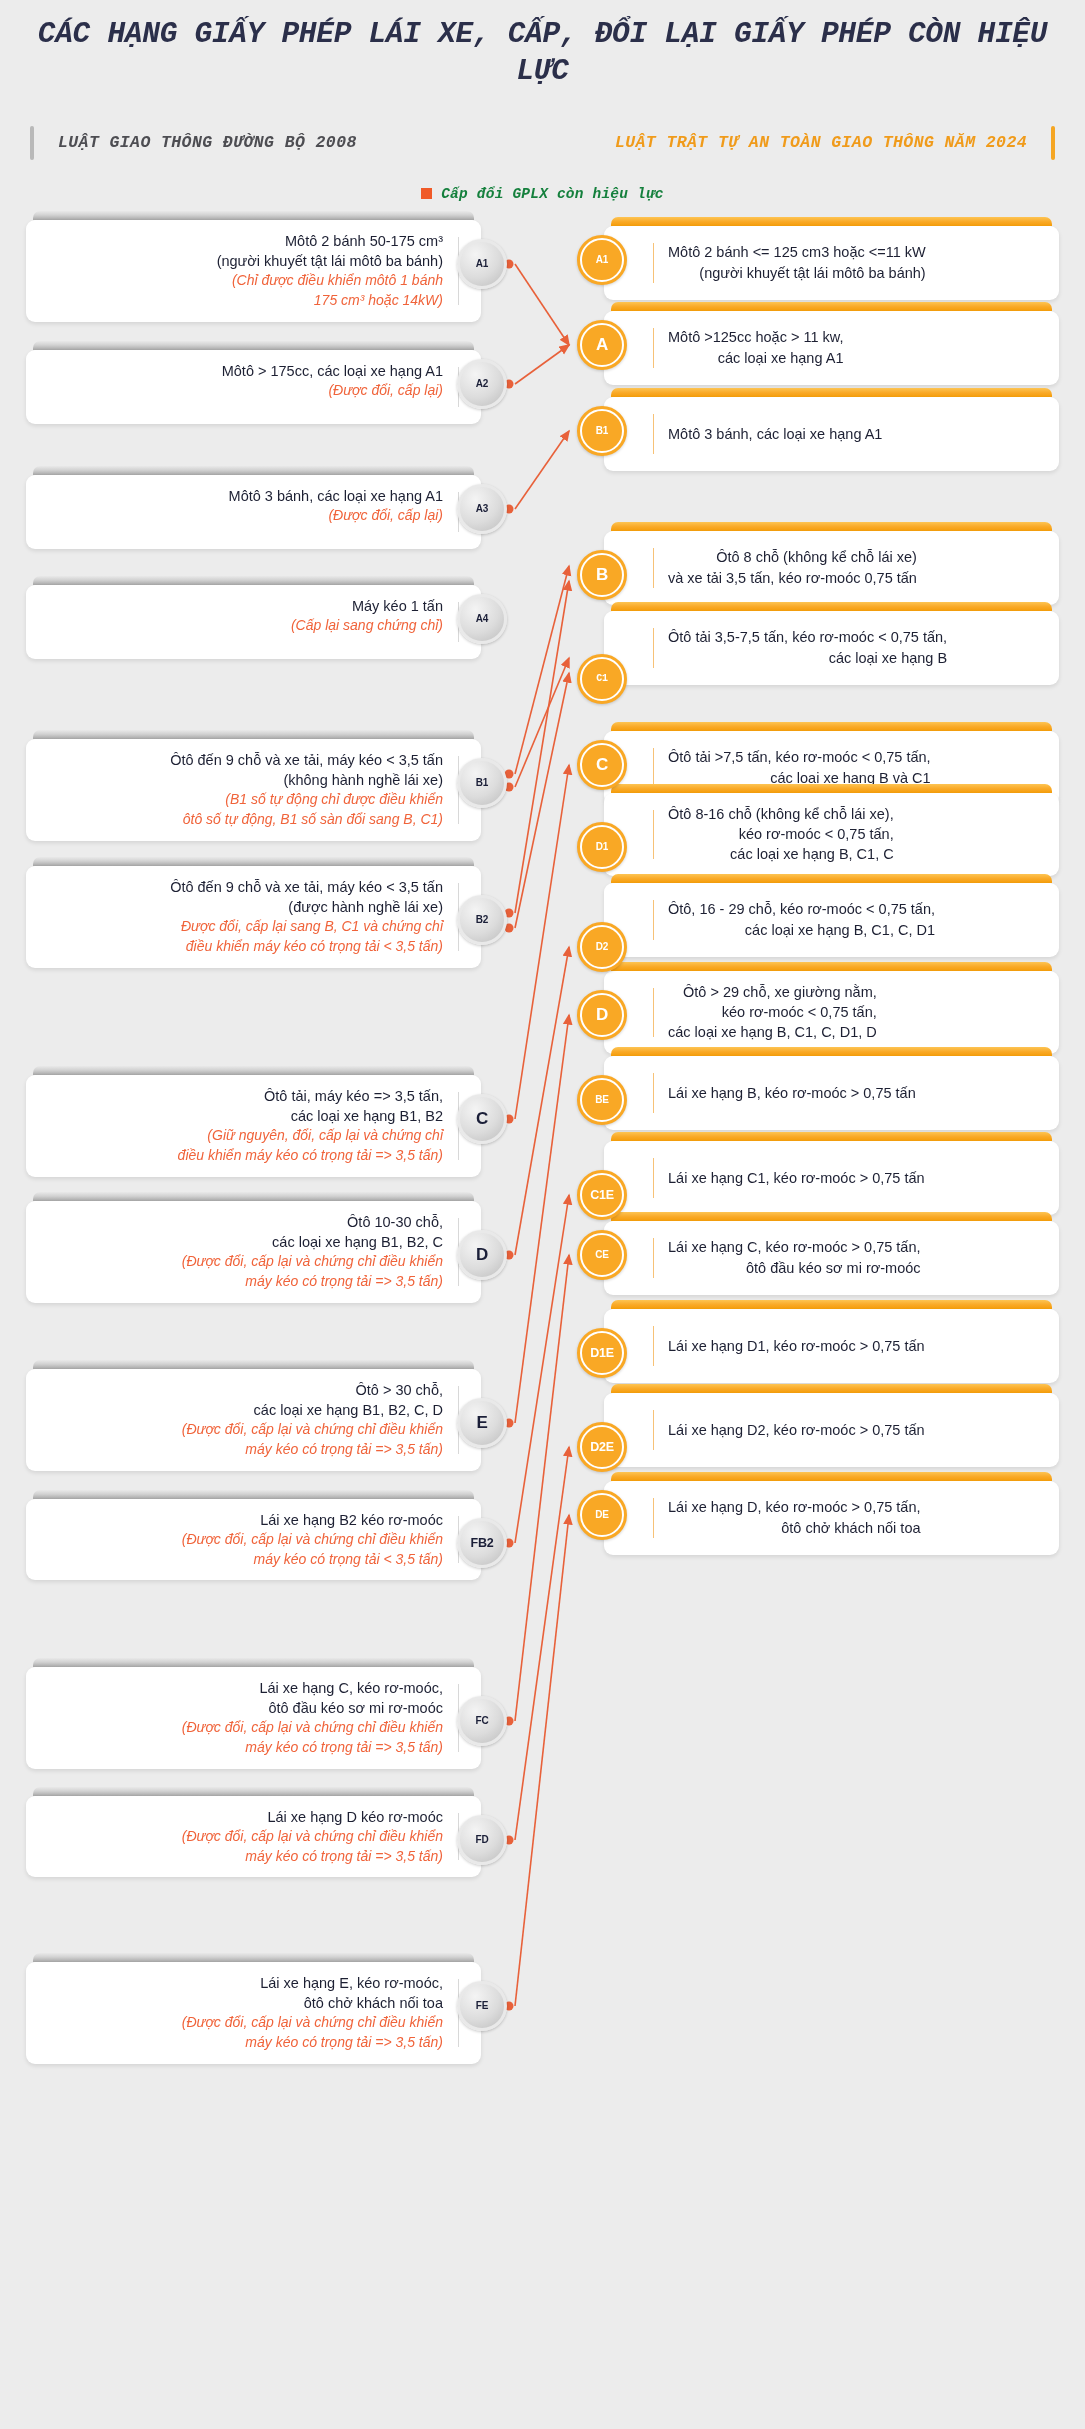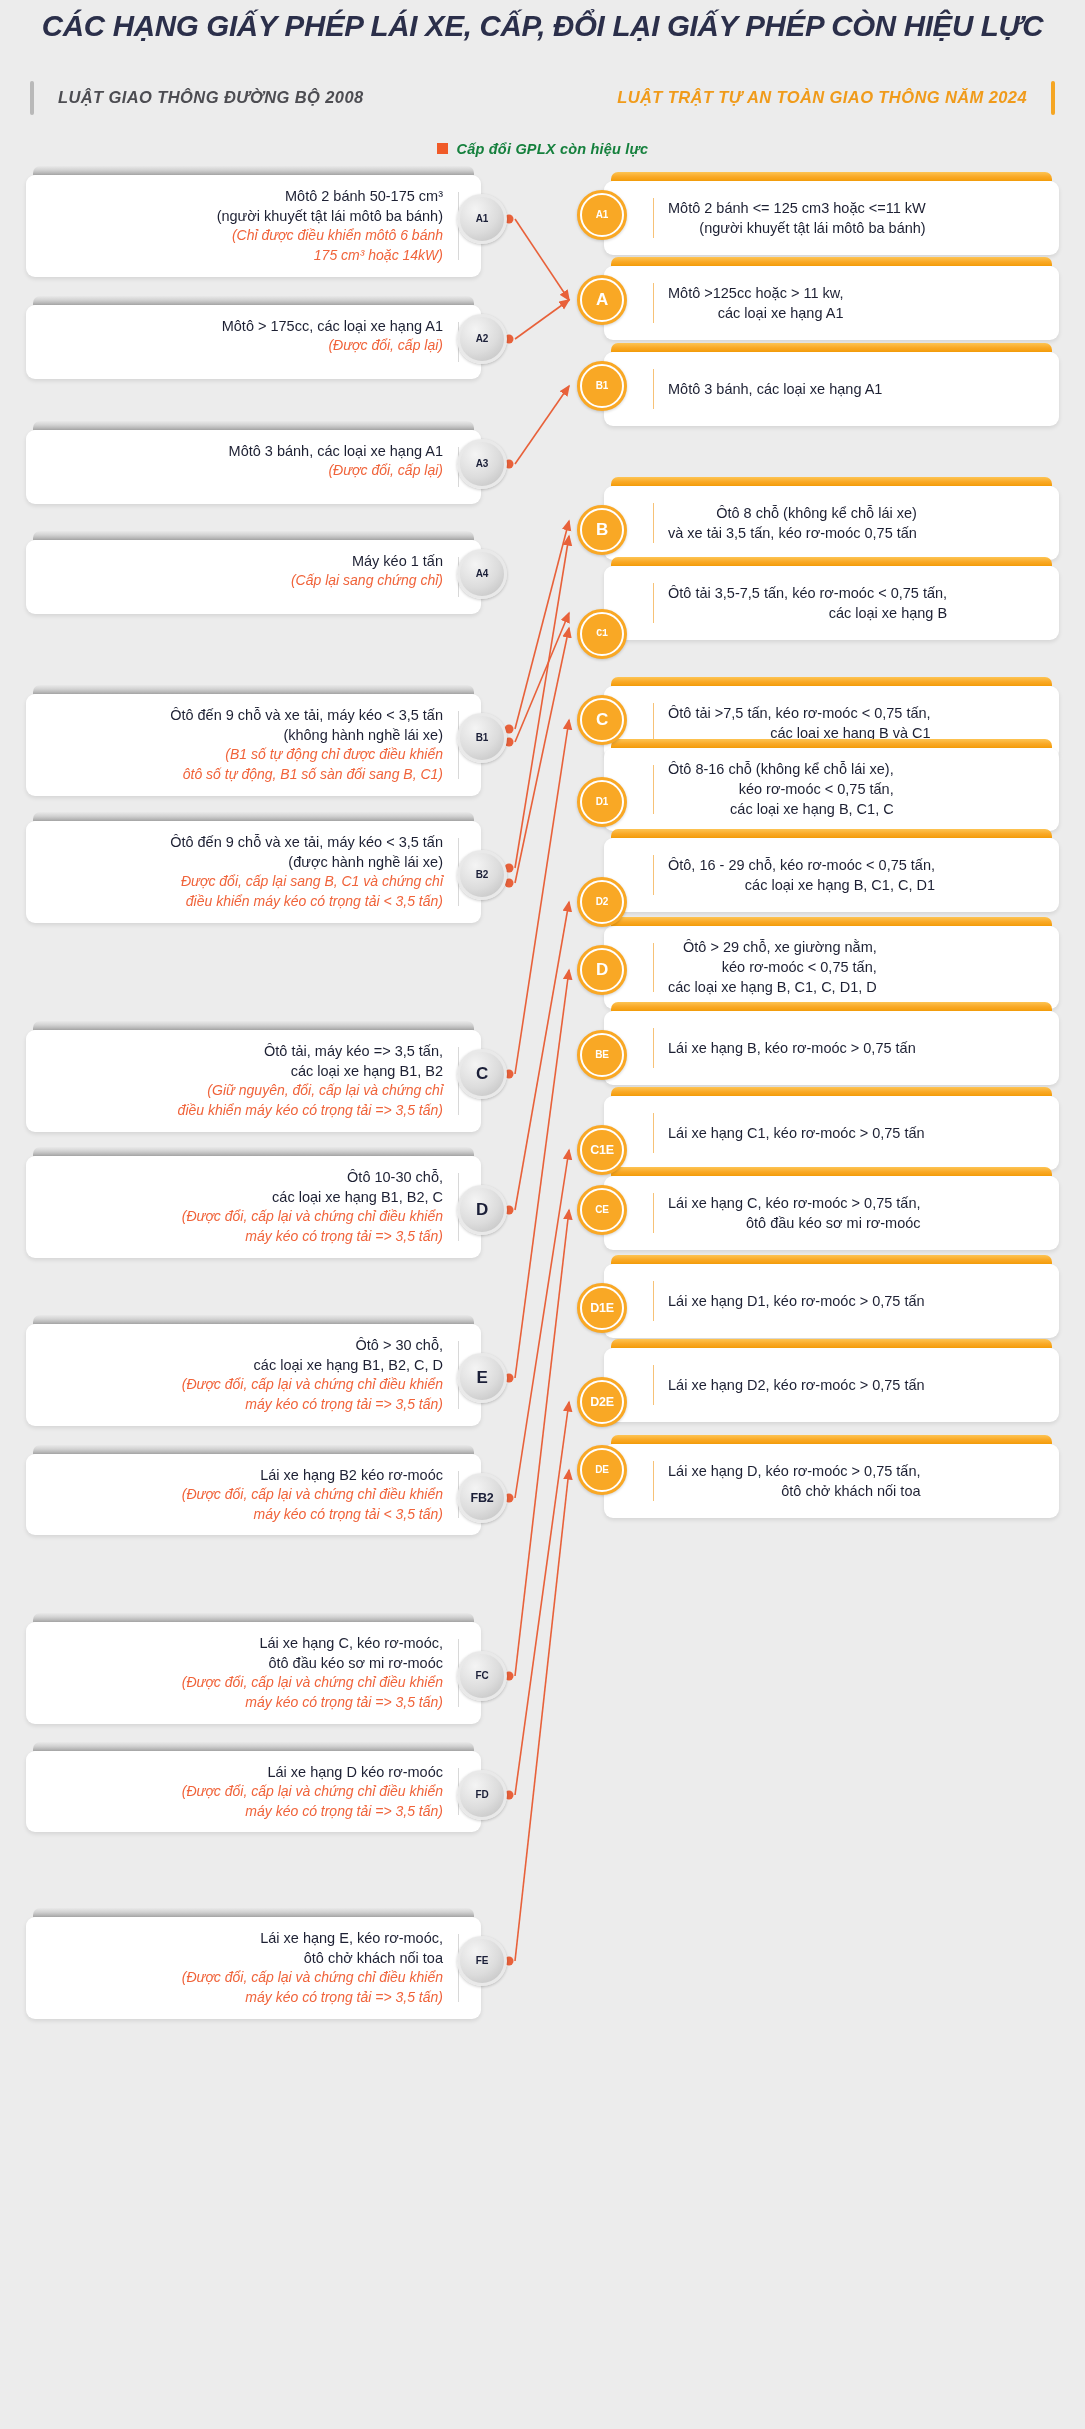--- a/index.html
+++ b/index.html
@@ -3,21 +3,21 @@
 <meta charset="utf-8">
 <style>
   * { box-sizing: border-box; margin:0; padding:0; }
   html,body{ background:#ececec; }
   body{
     width:1085px; height:2429px; position:relative;
     font-family:"Liberation Sans", sans-serif;
     color:#1b1f38; overflow:hidden;
   }
   
-  #header{ padding-top:8px; }
+  #header{ padding-top:16px;font-family:Liberation Mono, monospace; }
   #page-title{
     text-align:center; font-size:29.5px; font-weight:bold; font-style:italic;
     letter-spacing:-0.3px; color:#2b2f4a; line-height:1.25;
     padding:0 24px;
   }
   #law-bar{
     margin:36px 30px 0 30px; display:flex; align-items:center;
     justify-content:space-between; height:34px;
   }
   .law{ display:flex; align-items:center; gap:24px; }
@@ -195,21 +195,21 @@
         <circle cx="509" cy="1804" r="4.5" fill="#E8613A"></circle>
         <line x1="515" y1="1804" x2="569" y2="1313" stroke="#E8613A" stroke-width="1.6" marker-end="url(#ah)"></line>
       </g>
     </svg>
 <div class="card lcard" style="top: 9px;">
       <div class="bar"></div>
       <div class="body">
         <div class="txt">
           <div class="line">Môtô 2 bánh 50-175 cm³</div>
           <div class="line">(người khuyết tật lái môtô ba bánh)</div>
-          <div class="note">(Chỉ được điều khiển môtô 6 bánh</div>
+          <div class="note">(Chỉ được điều khiển môtô 1 bánh</div>
           <div class="note">175 cm³ hoặc 14kW)</div>
         </div>
         <div class="sep"></div>
       </div>
     </div>
     <div class="badge grey" style="top: 37px;">
       <span class="bl sm">A1</span>
     </div>
     <div class="card lcard" style="top: 139px;">
       <div class="bar"></div>
@@ -555,21 +555,21 @@
       <div class="body">
         <div class="sep"></div>
         <div class="txt">
           <div class="line">Lái xe hạng D2, kéo rơ-moóc &gt; 0,75 tấn</div>
         </div>
       </div>
     </div>
     <div class="badge orange" style="top: 1220px;">
       <span class="bl xs">D2E</span>
     </div>
-    <div class="card rcard" style="top: 1270px; margin-top: 8px;">
+    <div class="card rcard" style="top: 1270px;">
       <div class="bar"></div>
       <div class="body">
         <div class="sep"></div>
         <div class="txt">
           <div class="line">Lái xe hạng D, kéo rơ-moóc &gt; 0,75 tấn,</div>
           <div class="line">ôtô chở khách nối toa</div>
         </div>
       </div>
     </div>
     <div class="badge orange" style="top: 1288px;">

